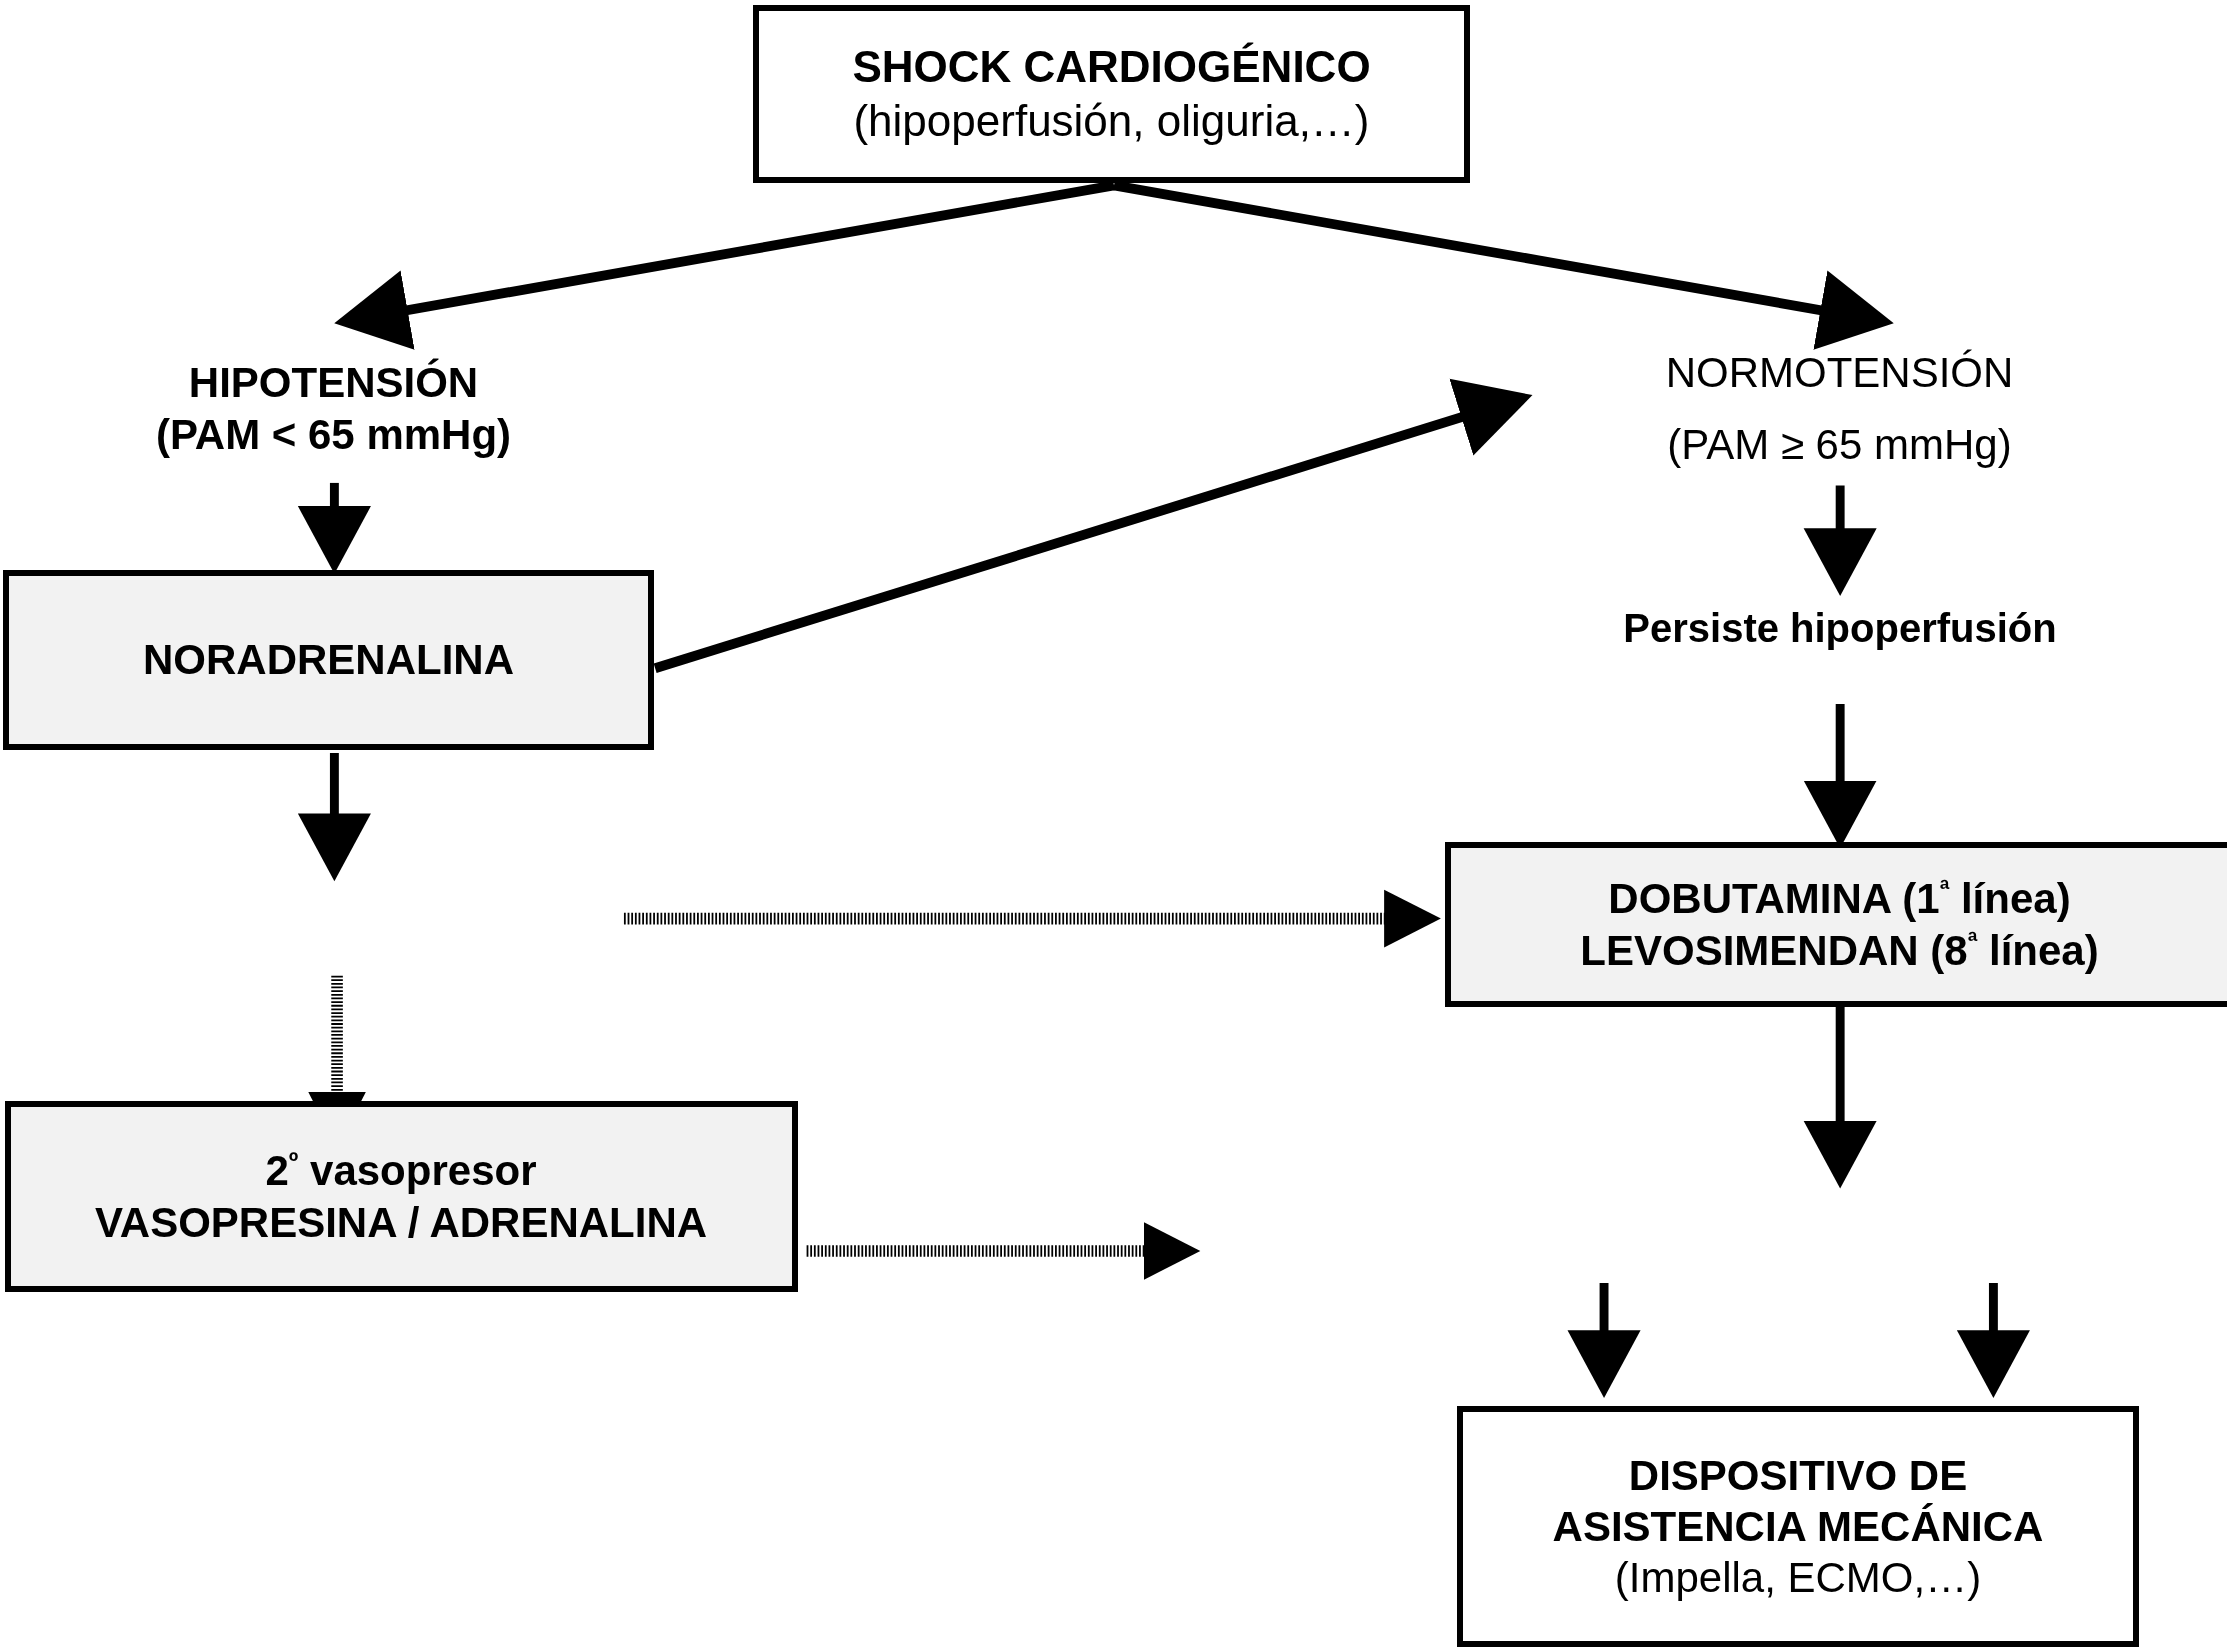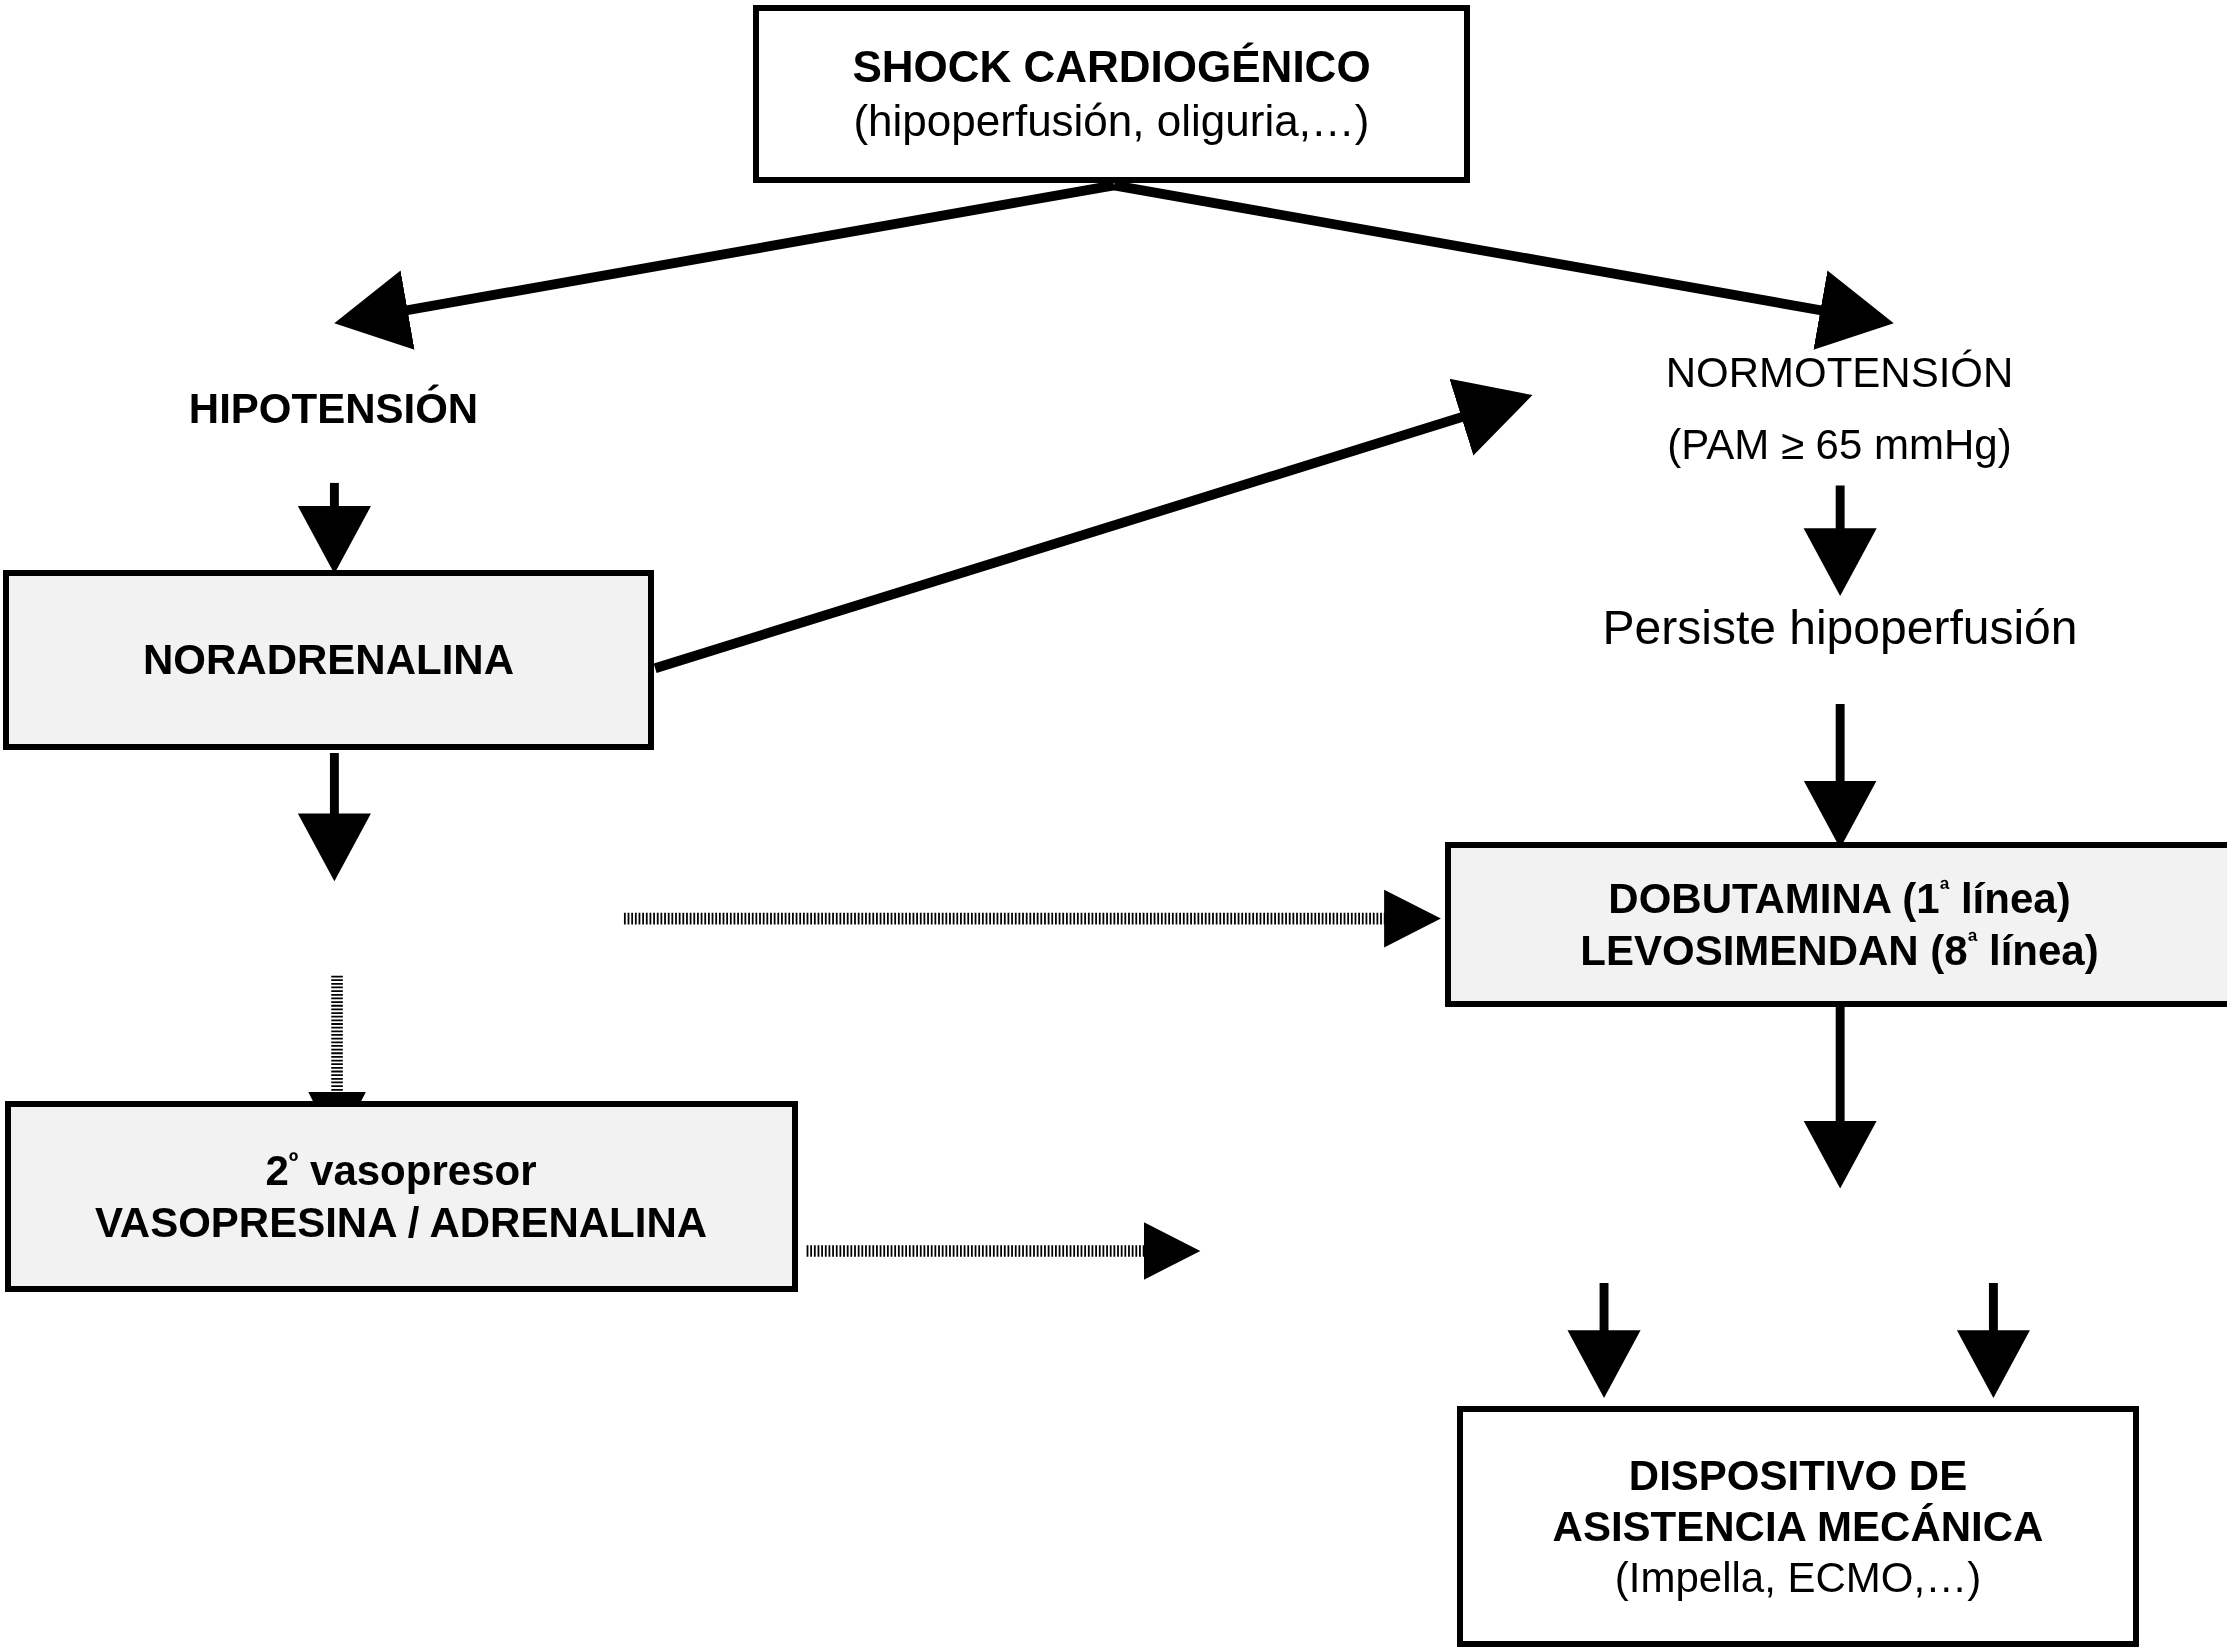--- a/index.html
+++ b/index.html
@@ -39,21 +39,21 @@
   }
   .fill-gray { background: #f2f2f2; }
   .fill-white { background: #ffffff; }
   .plain { background: transparent; justify-content: center; }
 
   .t-bold  { font-weight: bold; }
   .t-reg   { font-weight: normal; }
 
   .fs-title { font-size: 44px; }
   .fs-node  { font-size: 42px; }
-  .fs-label { font-size: 48px; }
+  .fs-label { font-size: 40px; font-weight: bold; }
 
   .line { display: block; white-space: nowrap; }
   sup.ord {
     font-size: 0.62em;
     vertical-align: super;
     line-height: 0;
   }
 </style>
 </head>
 <body>
@@ -123,20 +123,21 @@
     </g>
   </svg>
 
   <div class="node boxed fill-white fs-title t-bold" style="left:753px; top:4.5px; width:717px; height:178px;">
     <span class="line">SHOCK CARDIOGÉNICO</span>
     <span class="line t-reg">(hipoperfusión, oliguria,…)</span>
   </div>
 
   <div class="node plain fs-node t-bold" style="left:53px; top:337px; width:561px; height:143px;">
     <span class="line">HIPOTENSIÓN</span>
+    <span class="line">(PAM &lt; 65 mmHg)</span>
   </div>
 
   <div class="node plain fs-node t-reg" style="left:1559px; top:337px; width:561px; height:143px;gap:20px;">
     <span class="line">NORMOTENSIÓN</span>
     <span class="line">(PAM ≥ 65 mmHg)</span>
   </div>
 
   <div class="node boxed fill-gray fs-node t-bold" style="left:3px; top:570px; width:651px; height:180px;">
     <span class="line">NORADRENALINA</span>
   </div>

